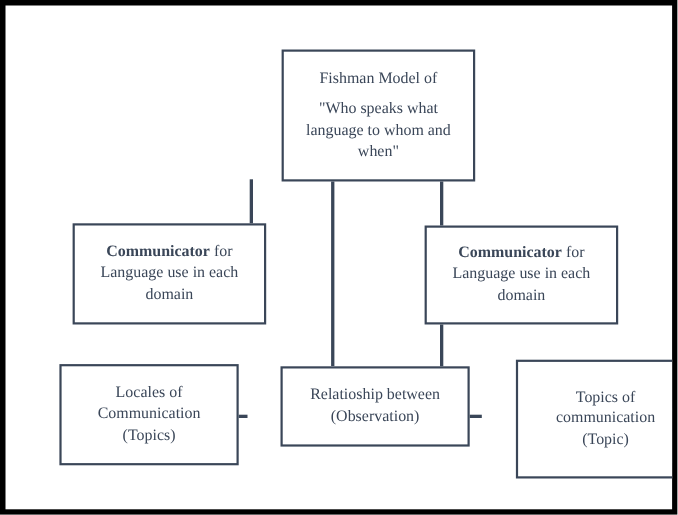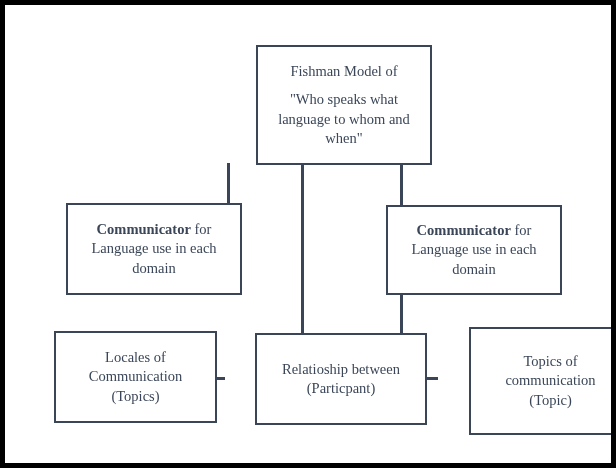--- a/index.html
+++ b/index.html
@@ -101,23 +101,23 @@
       <span class="line">Language  use in  each</span>
       <span class="line">domain</span>
     </div>
 
     <div class="node" style="left:13px; top:326px; width:163px; height:92px;">
       <span class="line">Locales  of</span>
       <span class="line">Communication</span>
       <span class="line">(Topics)</span>
     </div>
 
-    <div class="node" style="left:214px; top:328px; width:172px; height:92px;">
+    <div class="node" style="left:214px; top:328px; width:172px; height:73px;">
       <span class="line">Relatioship  between</span>
-      <span class="line">(Particpant)</span>
+      <span class="line">(Observation)</span>
     </div>
 
     <div class="node" style="left:428px; top:322px; width:163px; height:108px;">
       <span class="line">Topics of</span>
       <span class="line">communication</span>
       <span class="line">(Topic)</span>
     </div>
 
     <div class="edge-frag" style="left:594px; top:366px; width:18px; height:50px;"></div>
 

